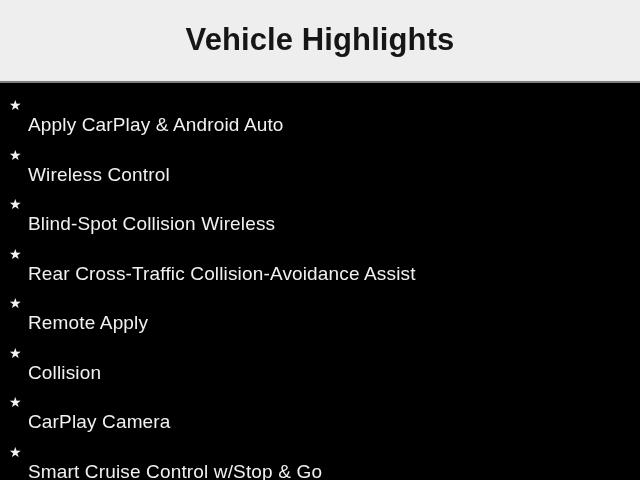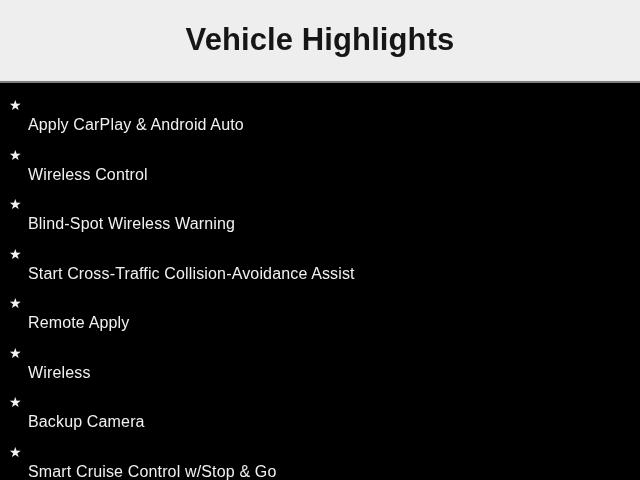--- a/index.html
+++ b/index.html
@@ -86,21 +86,21 @@
     width: 19px;
     flex: 0 0 19px;
     font-size: 14px;
     line-height: 1;
     color: #f2f2f2;
     text-align: left;
   }
 
   .highlight-label {
     font-family: "Liberation Sans", sans-serif;
-    font-size: 16px;
+    font-size: 19px;
     font-weight: 300;
     color: #f1f1f1;
     line-height: 26px;
     letter-spacing: 0.15px;
     margin-top: 40px;
   }
 </style>
 </head>
 <body>
 
@@ -115,37 +115,37 @@
       <li class="highlight-item" style="top: 9px;">
         <span class="star-icon">★</span>
         <span class="highlight-label">Apply CarPlay &amp; Android Auto</span>
       </li>
       <li class="highlight-item" style="top: 58.5px;">
         <span class="star-icon">★</span>
         <span class="highlight-label">Wireless Control</span>
       </li>
       <li class="highlight-item" style="top: 108px;">
         <span class="star-icon">★</span>
-        <span class="highlight-label">Blind-Spot Wireless Warning</span>
+        <span class="highlight-label">Blind-Spot Collision Wireless</span>
       </li>
       <li class="highlight-item" style="top: 157.5px;">
         <span class="star-icon">★</span>
-        <span class="highlight-label">Start Cross-Traffic Collision-Avoidance Assist</span>
+        <span class="highlight-label">Rear Cross-Traffic Collision-Avoidance Assist</span>
       </li>
       <li class="highlight-item" style="top: 207px;">
         <span class="star-icon">★</span>
         <span class="highlight-label">Remote Apply</span>
       </li>
       <li class="highlight-item" style="top: 256.5px;">
         <span class="star-icon">★</span>
-        <span class="highlight-label">Wireless</span>
+        <span class="highlight-label">Collision</span>
       </li>
       <li class="highlight-item" style="top: 306px;">
         <span class="star-icon">★</span>
-        <span class="highlight-label">Backup Camera</span>
+        <span class="highlight-label">CarPlay Camera</span>
       </li>
       <li class="highlight-item" style="top: 355.5px;">
         <span class="star-icon">★</span>
         <span class="highlight-label">Smart Cruise Control w/Stop &amp; Go</span>
       </li>
     </ul>
 
 </div>
 
 </body></html>

